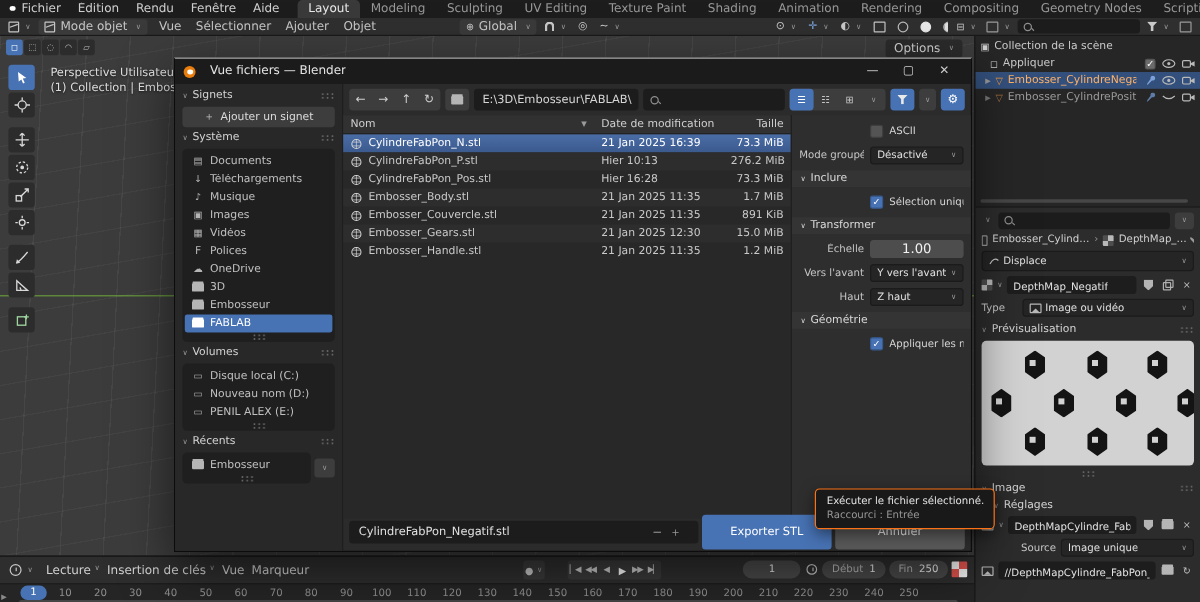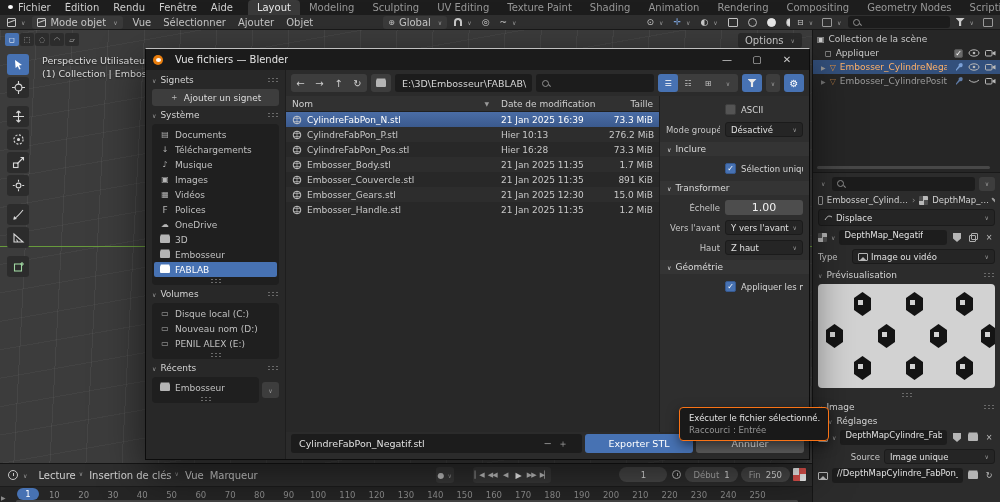--- a/index.html
+++ b/index.html
@@ -103,21 +103,21 @@
 .cb.on{background:#4772b3;border-color:#36598f}
 .cb.on::after{content:"✓";color:#fff;font-size:8px}
 .cblabel{color:#d5d5d5;font-size:8.5px;white-space:nowrap;overflow:hidden}
 .pdrop{flex:1;background:#252525;border:1px solid #1b1b1b;border-radius:3px;height:15px;display:flex;align-items:center;padding:0 5px;font-size:8.5px;color:#e0e0e0;gap:3px;min-width:0}
 .pdrop .chev{margin-left:auto}
 .slider{flex:1;background:#4d4d4d;border-radius:3px;height:15px;display:flex;align-items:center;justify-content:center;color:#f2f2f2;font-size:11px}
 .opsect{display:flex;align-items:center;gap:4px;color:#dadada;font-size:9px;background:#343434;margin:0 -6px;padding:2px 7px}
 #exportbar{height:27px;display:flex;align-items:center;gap:3px;padding:0 5px 4px;flex:none}
 #fname{flex:1;background:#1c1c1c;border-radius:3px;height:19px;display:flex;align-items:center;padding:0 8px;color:#e0e0e0;font-size:9.5px;gap:8px}
 #fname .pm{margin-left:auto;color:#9a9a9a;font-size:10px;letter-spacing:6px}
-.dlgbtn{width:108px;height:19px;border-radius:3px;display:flex;align-items:center;justify-content:center;font-size:9.5px}
+.dlgbtn{width:108px;height:29px;border-radius:3px;display:flex;align-items:center;justify-content:center;font-size:9.5px}
 .dlgbtn.primary{background:#4772b3;color:#fff}
 .dlgbtn.gray{background:#585858;color:#eaeaea}
 #tooltip{position:absolute;left:533px;top:358px;background:#191919;border:1px solid #f97316;border-radius:4px;padding:5px 9px;z-index:30;box-shadow:0 4px 12px rgba(0,0,0,.5);max-width:150px}
 #tooltip .l1{color:#e3e3e3;font-size:8.5px;white-space:nowrap}
 #tooltip .l2{color:#979797;font-size:8.5px;margin-top:2px}
 
 #rightcol{position:absolute;left:812px;top:30px;width:188px;height:472px;background:#262626;z-index:3;border-left:1px solid #161616}
 #outliner{position:absolute;left:0;top:0;width:100%;height:142px;background:#262626}
 .olrow{display:flex;align-items:center;gap:4px;height:14px;padding:0 4px;font-size:9px;color:#c9c9c9}
 .olrow .spacer{flex:1}
@@ -127,21 +127,21 @@
 .oltext-sel{color:#ffb168}
 .oltext-dim{color:#9a9a9a}
 .olicons{display:flex;align-items:center;gap:5px}
 .olicons svg{display:block}
 #ol-scroll{position:absolute;left:4px;right:10px;bottom:3px;height:3px;background:#474747;border-radius:2px}
 #properties{position:absolute;left:0;top:142px;width:100%;height:330px;background:#2c2c2c;border-top:1px solid #191919;padding:3px 5px;display:flex;flex-direction:column;gap:4px;overflow:hidden}
 .proprow{display:flex;align-items:center;gap:4px;min-height:15px}
 .bread{display:flex;align-items:center;gap:4px;font-size:8.5px;color:#d2d2d2;white-space:nowrap;overflow:hidden}
 .checker{width:9px;height:9px;background:conic-gradient(#b9b9b9 25%,#4e4e4e 0 50%,#b9b9b9 0 75%,#4e4e4e 0);flex:none;border-radius:1px}
 .checker.red{background:conic-gradient(#e0524d 25%,#f3f3f3 0 50%,#e0524d 0 75%,#f3f3f3 0)}
-.idfield{flex:1;background:#1d1d1d;border-radius:3px;height:15px;display:flex;align-items:flex-start;padding:0 5px;color:#e2e2e2;font-size:8.5px;min-width:0}
+.idfield{flex:1;background:#1d1d1d;border-radius:3px;height:15px;display:flex;align-items:flex-end;padding:0 5px;color:#e2e2e2;font-size:8.5px;min-width:0}
 .idfield span{white-space:nowrap;overflow:hidden}
 .shield{width:8px;height:9px;background:#b5b5b5;clip-path:polygon(0 0,100% 0,100% 60%,50% 100%,0 60%)}
 .tinybtn{display:flex;align-items:center;justify-content:center;color:#c0c0c0;font-size:8px;min-width:12px}
 #preview{background:#d2d2d2;border-radius:4px;height:104px;position:relative;overflow:hidden;flex:none}
 .blob{position:absolute;width:17px;height:24px;background:#141414;clip-path:polygon(50% 0,100% 25%,100% 75%,50% 100%,0 75%,0 25%)}
 .blob::after{content:"";position:absolute;left:4px;top:8px;width:5px;height:5px;background:#d2d2d2}
 .imgic{width:10px;height:8px;border:1px solid #b8b8b8;border-radius:1px;position:relative;flex:none}
 .imgic::after{content:"";position:absolute;left:1px;bottom:0;border-left:3px solid transparent;border-right:3px solid transparent;border-bottom:3px solid #b8b8b8}
 
 #timeline{position:absolute;left:0;top:463px;width:812px;height:39px;background:#2e2e2e;border-top:1px solid #161616}

